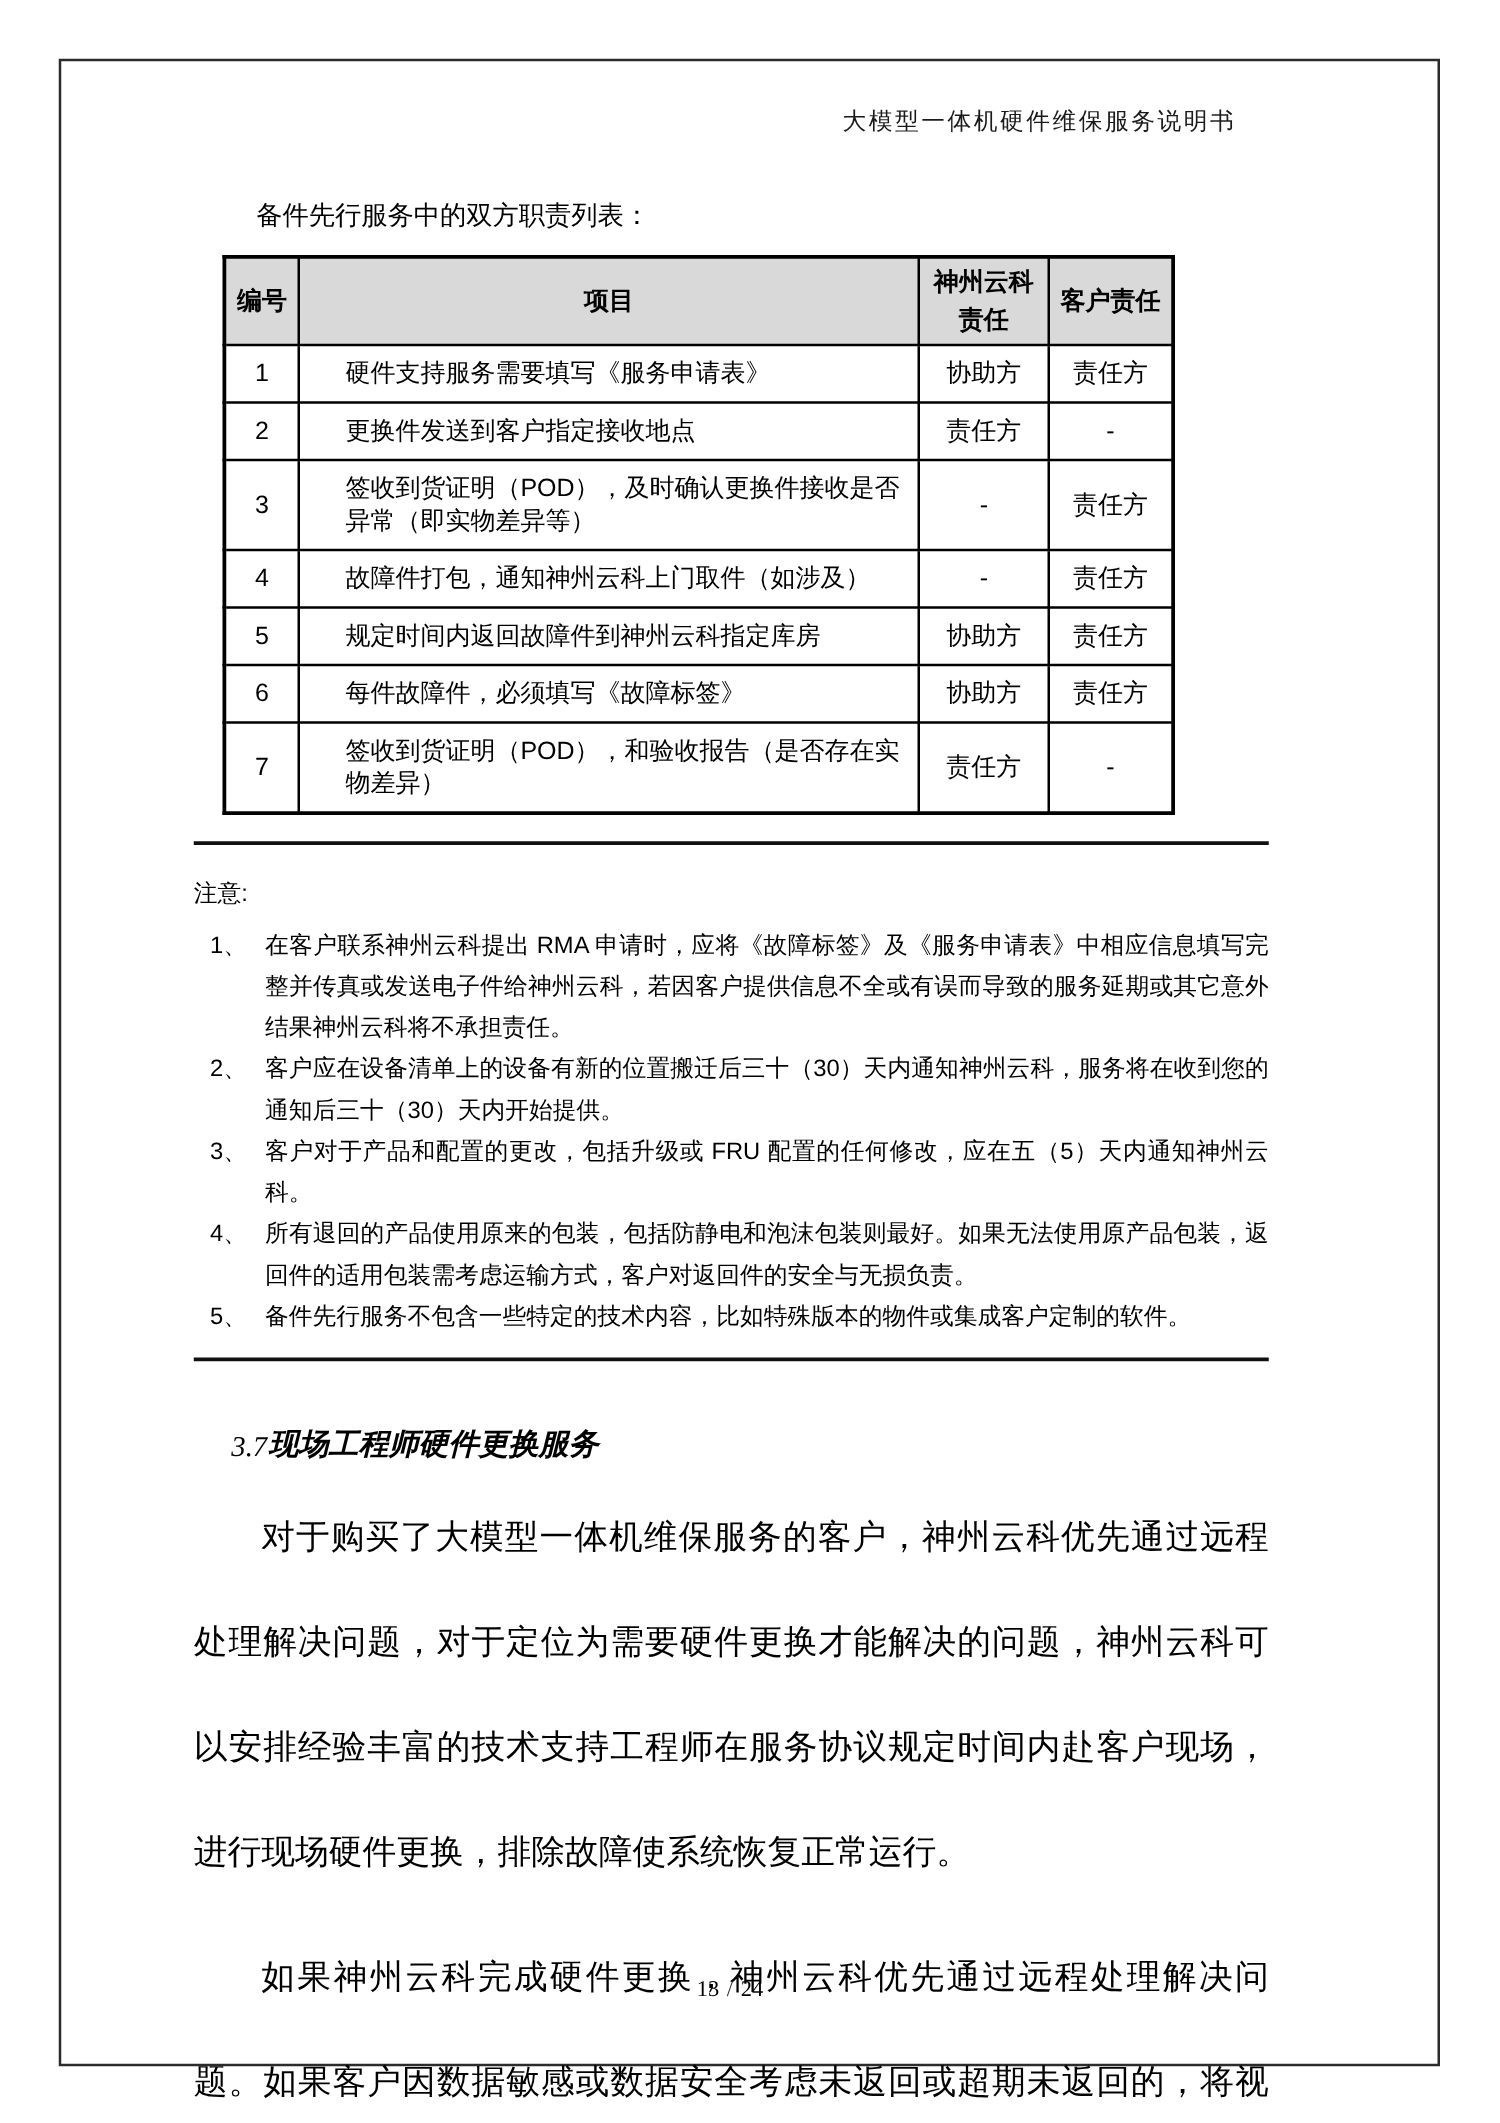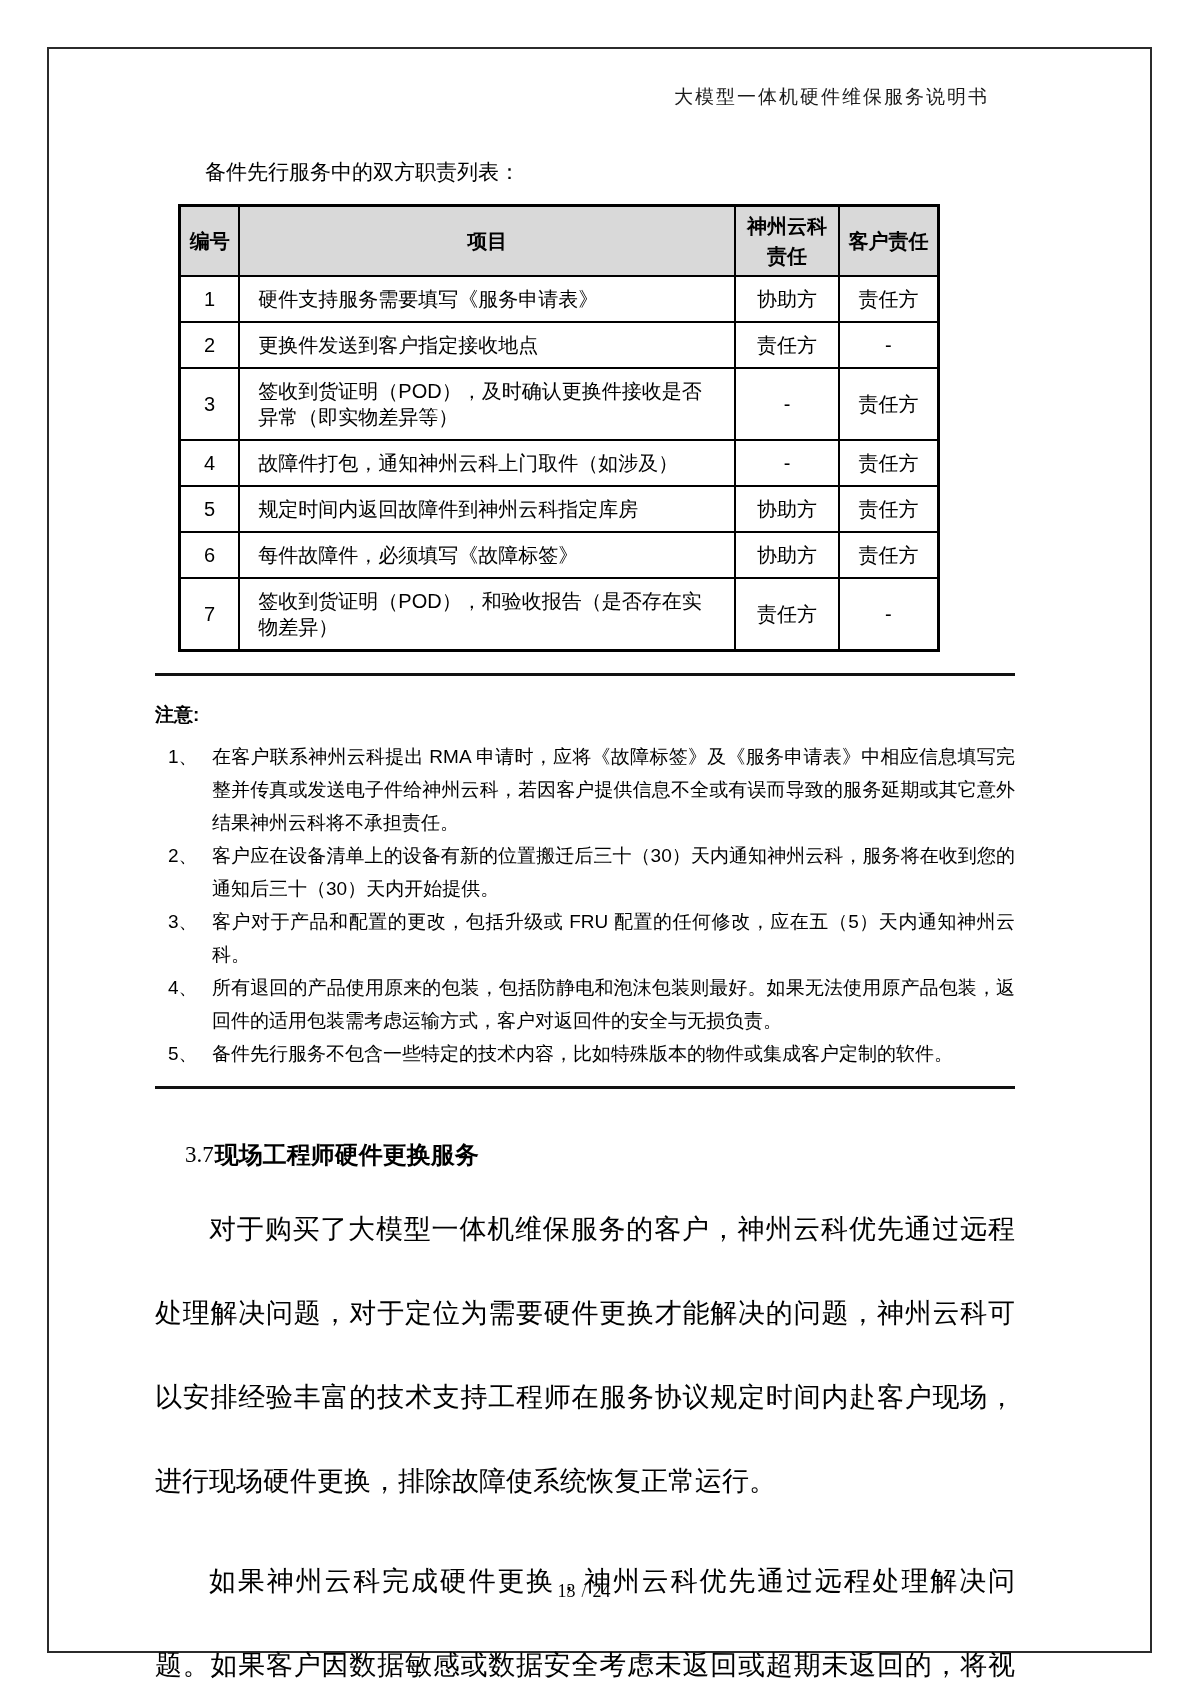--- a/index.html
+++ b/index.html
@@ -59,36 +59,36 @@
   }
   .resp-table td {
     padding:9px 8px;
     line-height:26px;
   }
   .resp-table td.c-no, .resp-table td.c-dck, .resp-table td.c-cust {
     text-align:center;
   }
   .resp-table td.c-item {
     text-align:left;
-    padding-left:18px;
+    padding-left:36px;
     padding-right:14px;
   }
   .rule {
     margin-top:21px;
     height:3px;
     background:#111;
   }
   .rule-2 {
     margin-top:16px;
     height:3px;
     background:#111;
   }
   .notes-label {
     margin-top:26px;
-    font-weight:bold;
+    font-weight:normal;
     font-size:19px;
   }
   .notes-list { margin-top:12px; }
   .note {
     display:flex;
     font-size:19px;
     line-height:33px;
   }
   .note-marker {
     width:57px;
@@ -96,21 +96,22 @@
     padding-left:13px;
   }
   .note-text {
     flex:1;
     text-align:justify;
   }
   .section-heading {
     margin-top:50px;
     margin-left:30px;
     display:flex;
-    align-items:center;
+    align-items:flex-end;
+    font-style:italic;
   }
   .section-number {
     font-family:"Liberation Serif", serif;
     font-size:23px;
   }
   .section-title {
     margin-left:1px;
     font-size:24px;
     font-weight:bold;
   }

